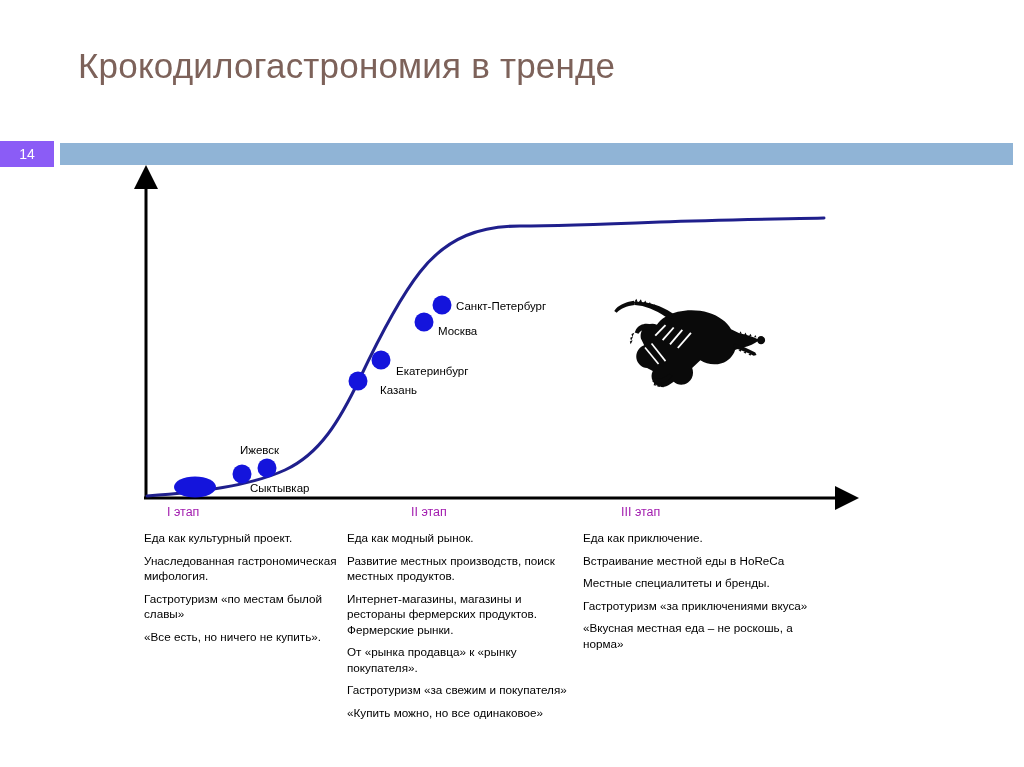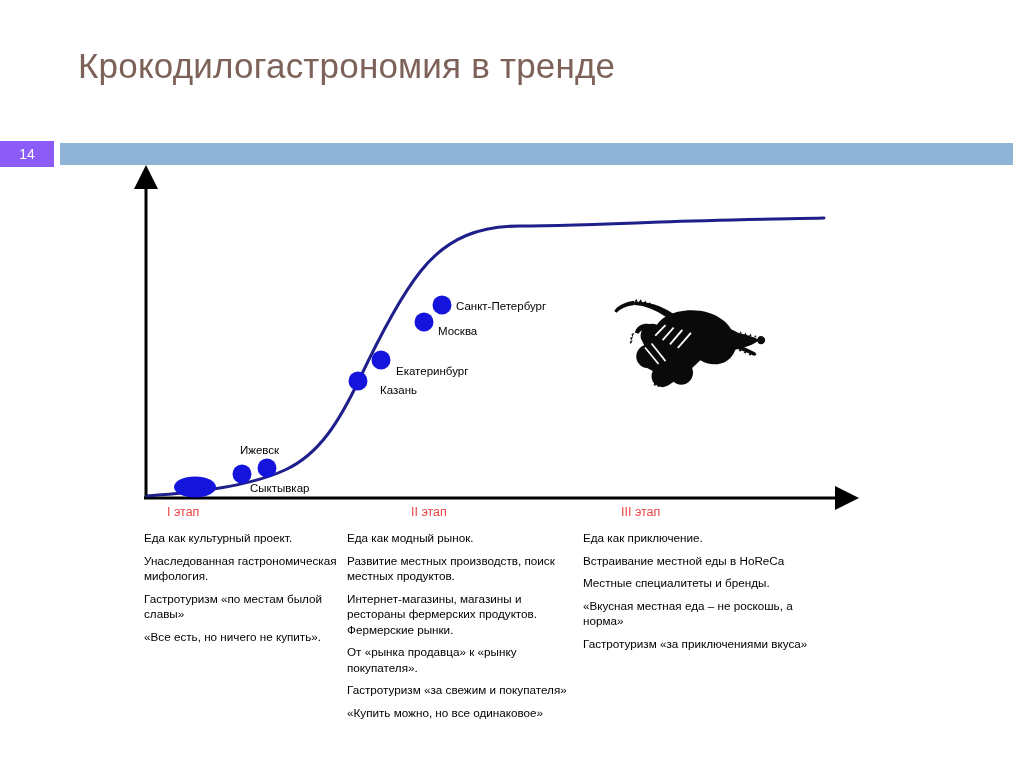--- a/index.html
+++ b/index.html
@@ -32,21 +32,21 @@
   }
 
   
   #chart{position:absolute;left:0;top:0;width:1024px;height:767px;}
   .axis-svg{position:absolute;left:0;top:0;}
 
   .mk-label{
     position:absolute;font-size:11.5px;color:#000;white-space:nowrap;
   }
   .stage-label{
-    position:absolute;font-size:12.5px;color:#ef4444;white-space:nowrap;
+    position:absolute;font-size:12.5px;color:#a21caf;white-space:nowrap;
   }
   .region-list{
     position:absolute;left:162px;top:364px;font-size:11.5px;color:#000;
     line-height:16.2px;
   }
   .region-list div{white-space:nowrap;}
 
   
   .col{position:absolute;font-size:11.7px;color:#000;line-height:15.5px;}
   .col p{margin:0 0 7px 0;}
@@ -186,17 +186,17 @@
     <p>Интернет-магазины, магазины и рестораны фермерских продуктов. Фермерские рынки.</p>
     <p>От «рынка продавца» к «рынку покупателя».</p>
     <p>Гастротуризм «за свежим и покупателя»</p>
     <p>«Купить можно, но все одинаковое»</p>
   </div>
 
   <div class="col col3">
     <p>Еда как приключение.</p>
     <p>Встраивание местной еды в HoReCa</p>
     <p>Местные специалитеты и бренды.</p>
+    <p>Гастротуризм «за приключениями вкуса»</p>
     <p>«Вкусная местная еда – не роскошь, а норма»</p>
-    <p>Гастротуризм «за приключениями вкуса»</p>
   </div>
 
 </div>
 
 </body></html>

